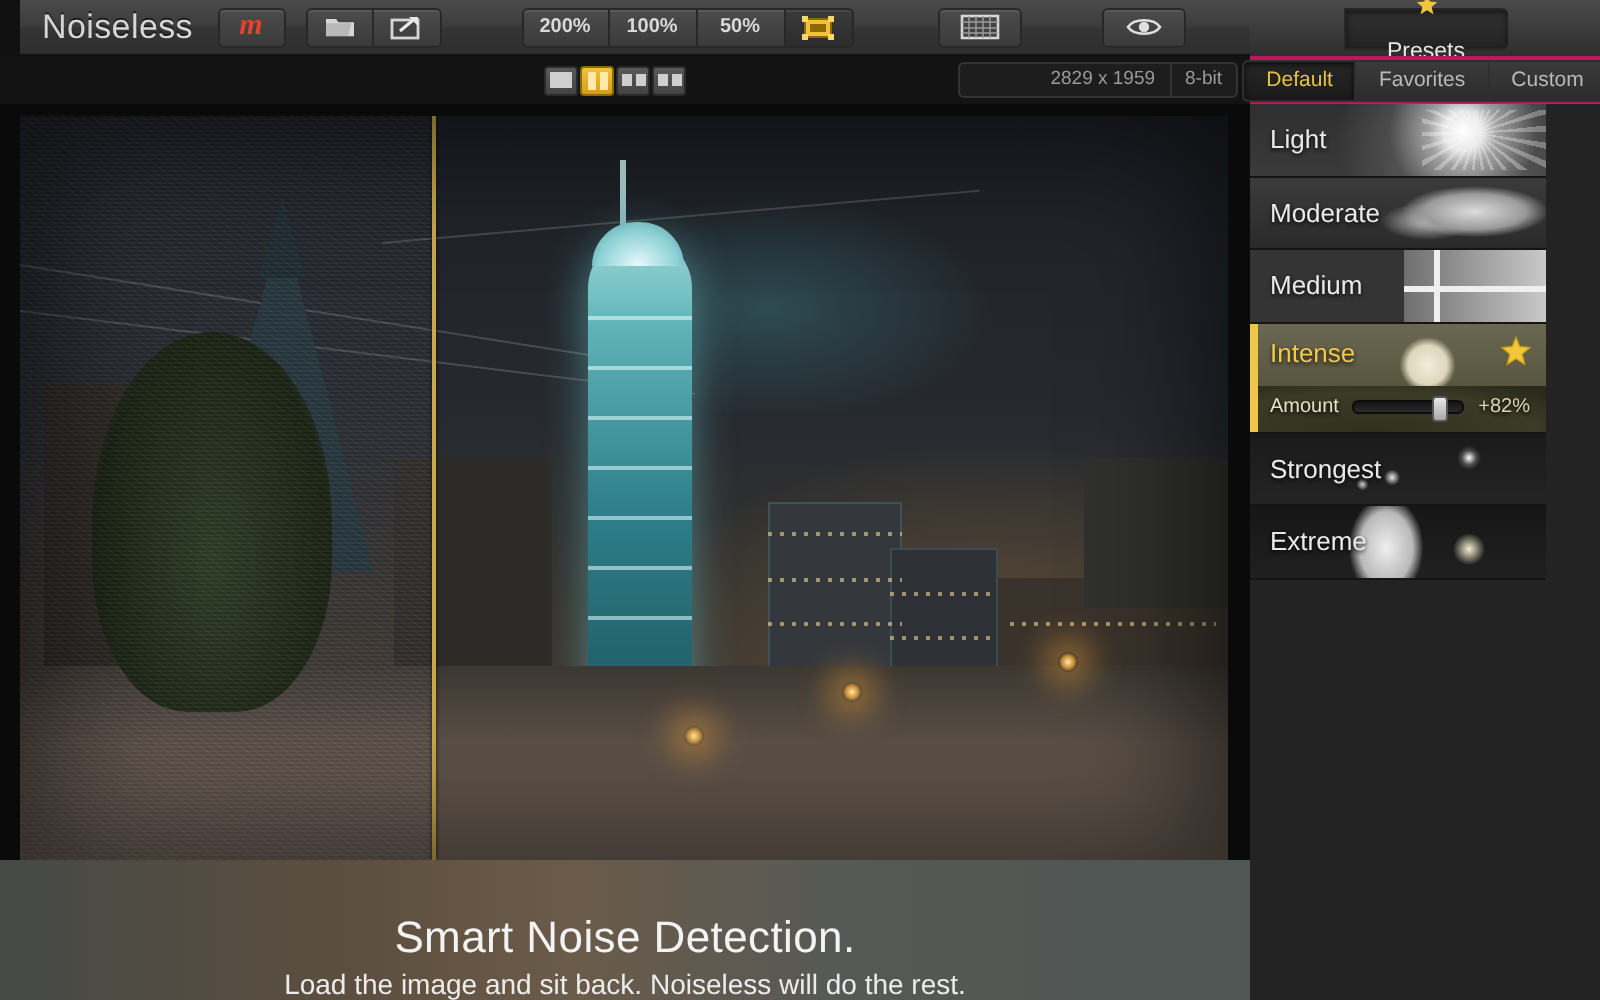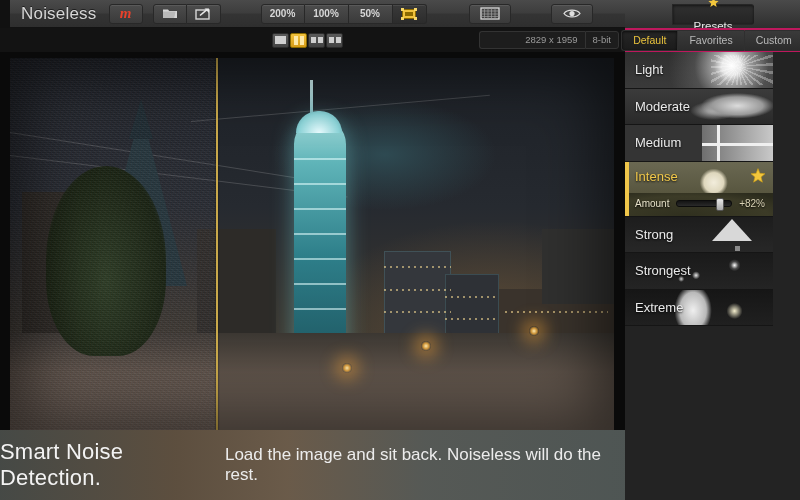--- a/index.html
+++ b/index.html
@@ -188,26 +188,26 @@
   .splitline {
     position:absolute; left:206px; top:0; width:2px; height:100%;
     background:#c9a84a; box-shadow: 0 0 2px rgba(0,0,0,.7);
   }
   
   .caption {
     position:absolute; left:0; top:378px; width:625px; height:70px;
     background: linear-gradient(to right,
        rgba(78,82,78,.88) 0%, rgba(104,88,70,.88) 28%, rgba(122,104,84,.86) 46%,
        rgba(96,100,96,.88) 68%, rgba(88,96,94,.88) 100%);
-    display:flex; flex-direction:row; align-items:center; justify-content:flex-end;
+    display:flex; flex-direction:column; align-items:center; justify-content:flex-end;
     gap:2px;
   }
   .cap1 { font-size: 22px; color:#f3f3f3; font-weight:300; letter-spacing:.2px;
           font-family:"Liberation Sans", sans-serif; }
-  .cap2 { font-size: 17px; color:#ececec; }
+  .cap2 { font-size: 14px; color:#ececec; }
 
   
   .presets {
     position:absolute; right:0; top:52px; width:175px; height:448px;
     background:#232323; overflow:hidden;
   }
   .preset {
     position:relative; height:36.5px; width:148px;
     border-bottom:1px solid #151515; overflow:hidden;
     display:flex; align-items:center;
@@ -505,24 +505,20 @@
       </div>
       <div class="amount-row">
         <span class="amount-lbl">Amount</span>
         <div class="slider">
           <div class="knob"></div>
         </div>
         <span class="amount-val">+82%</span>
       </div>
     </div>
 
-    <div class="preset">
-      <div class="pthumb th-strong"></div>
-      <div class="pname">Strong</div>
-    </div>
 
     <div class="preset">
       <div class="pthumb th-strongest"></div>
       <div class="pname">Strongest</div>
     </div>
 
     <div class="preset">
       <div class="pthumb th-extreme"></div>
       <div class="pname">Extreme</div>
     </div>

